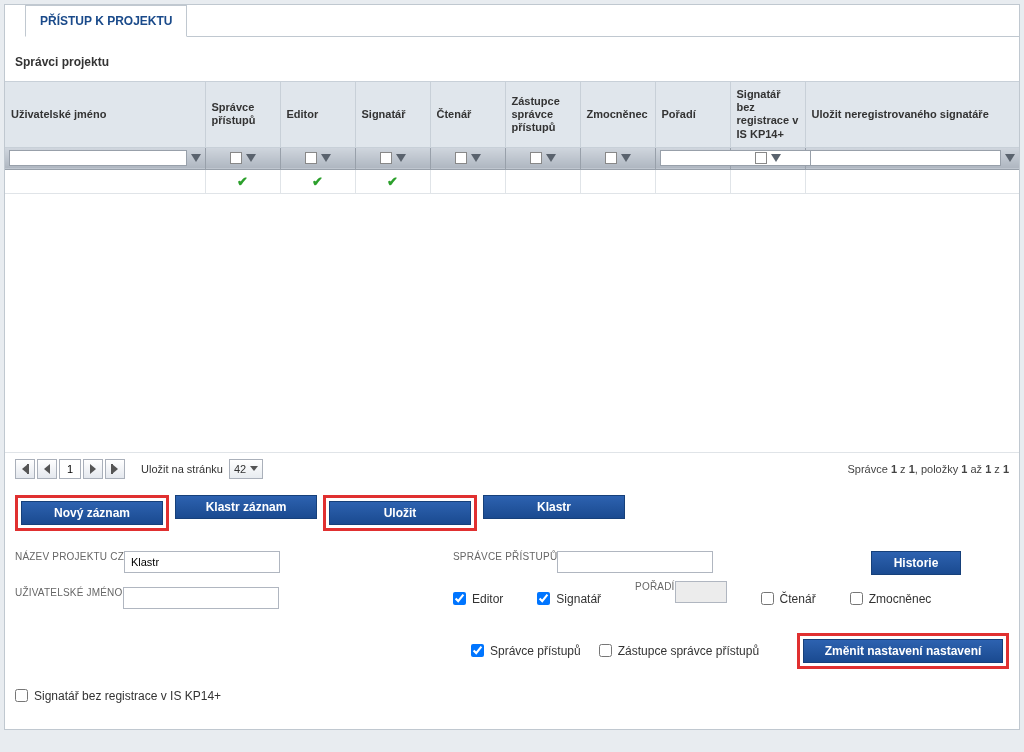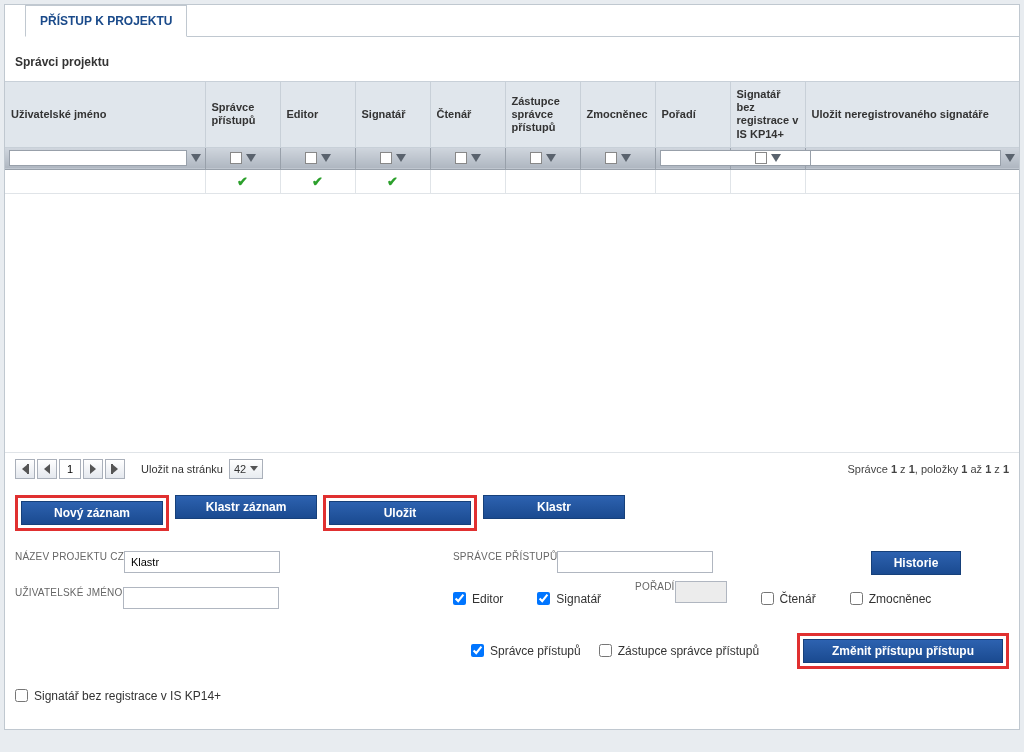--- a/index.html
+++ b/index.html
@@ -410,21 +410,21 @@
         <div style="width:438px"></div>
         <label class="cb-pair">
             <input type="checkbox" checked="" style="">
             <span>Správce přístupů</span>
           </label>
         <label class="cb-pair">
             <input type="checkbox" style="">
             <span>Zástupce správce přístupů</span>
           </label>
         <span class="red-frame" style="margin-left:auto">
-          <button class="blue-btn wide">Změnit přístupu přístupu</button>
+          <button class="blue-btn wide">Změnit nastavení nastavení</button>
         </span>
       </div>
 
       <div class="form-row" style="margin-top:20px">
         <label class="cb-pair">
             <input type="checkbox" style="">
             <span>Signatář bez registrace v IS KP14+</span>
           </label>
       </div>
     </div>

